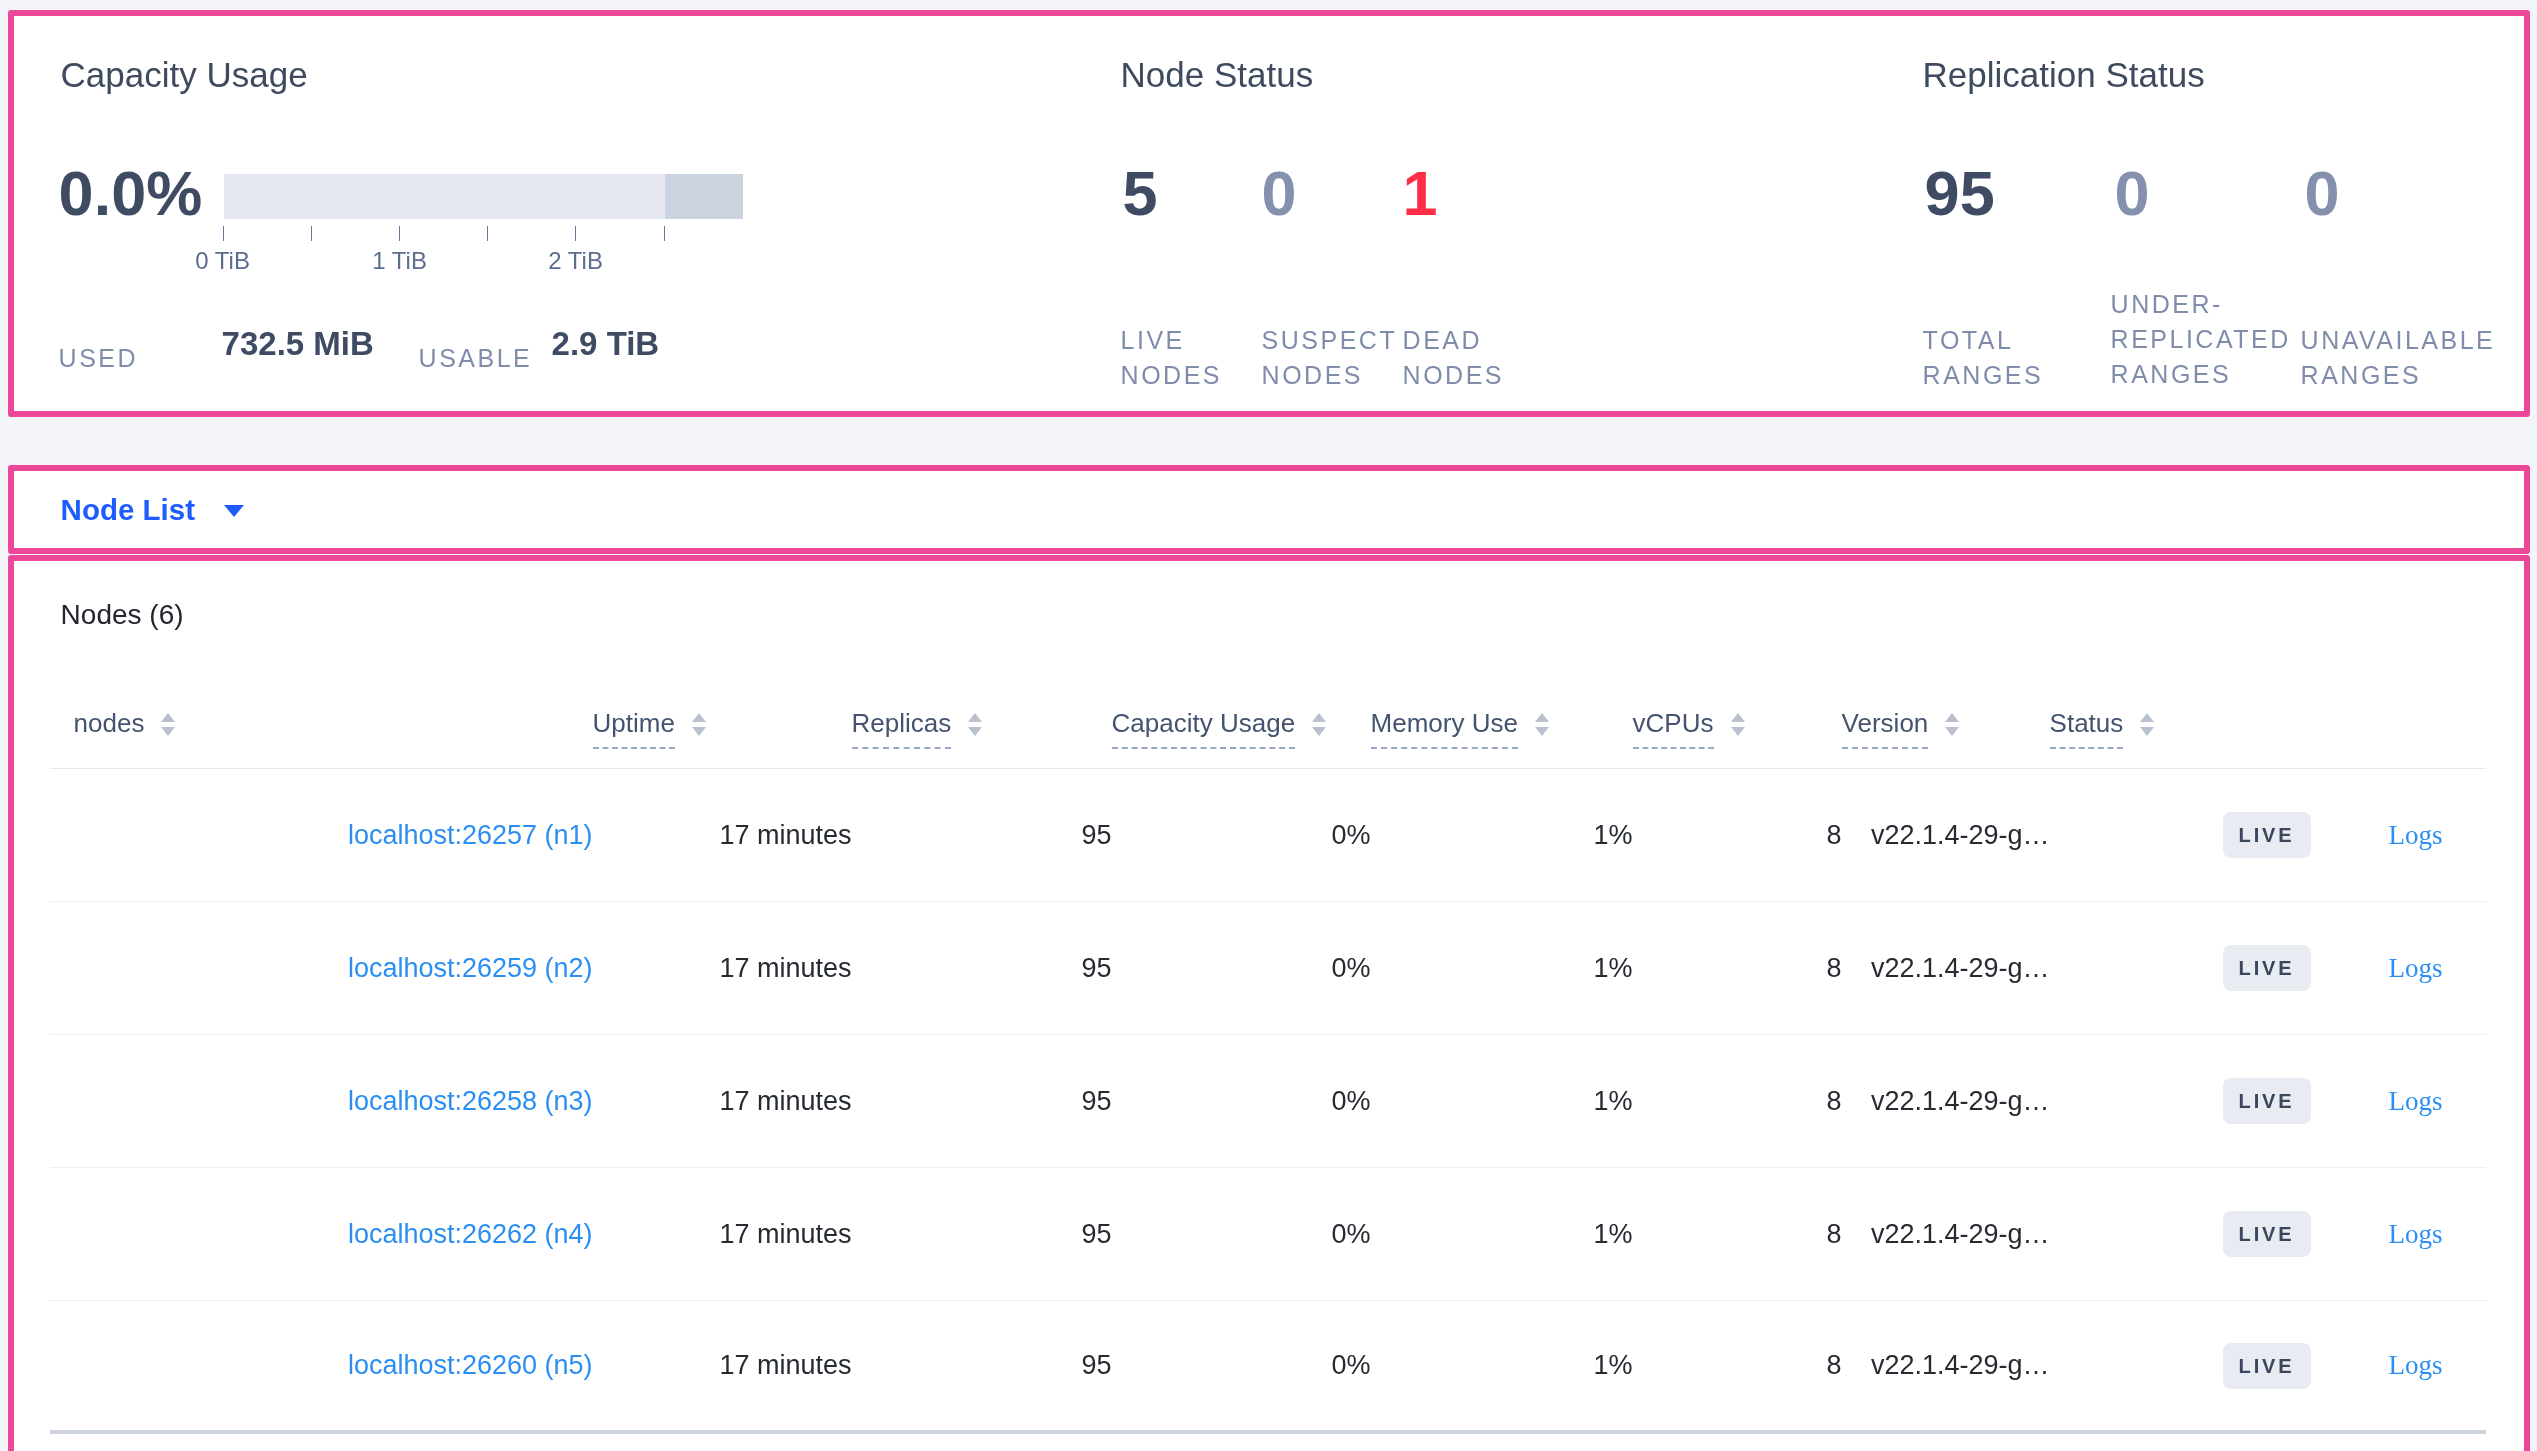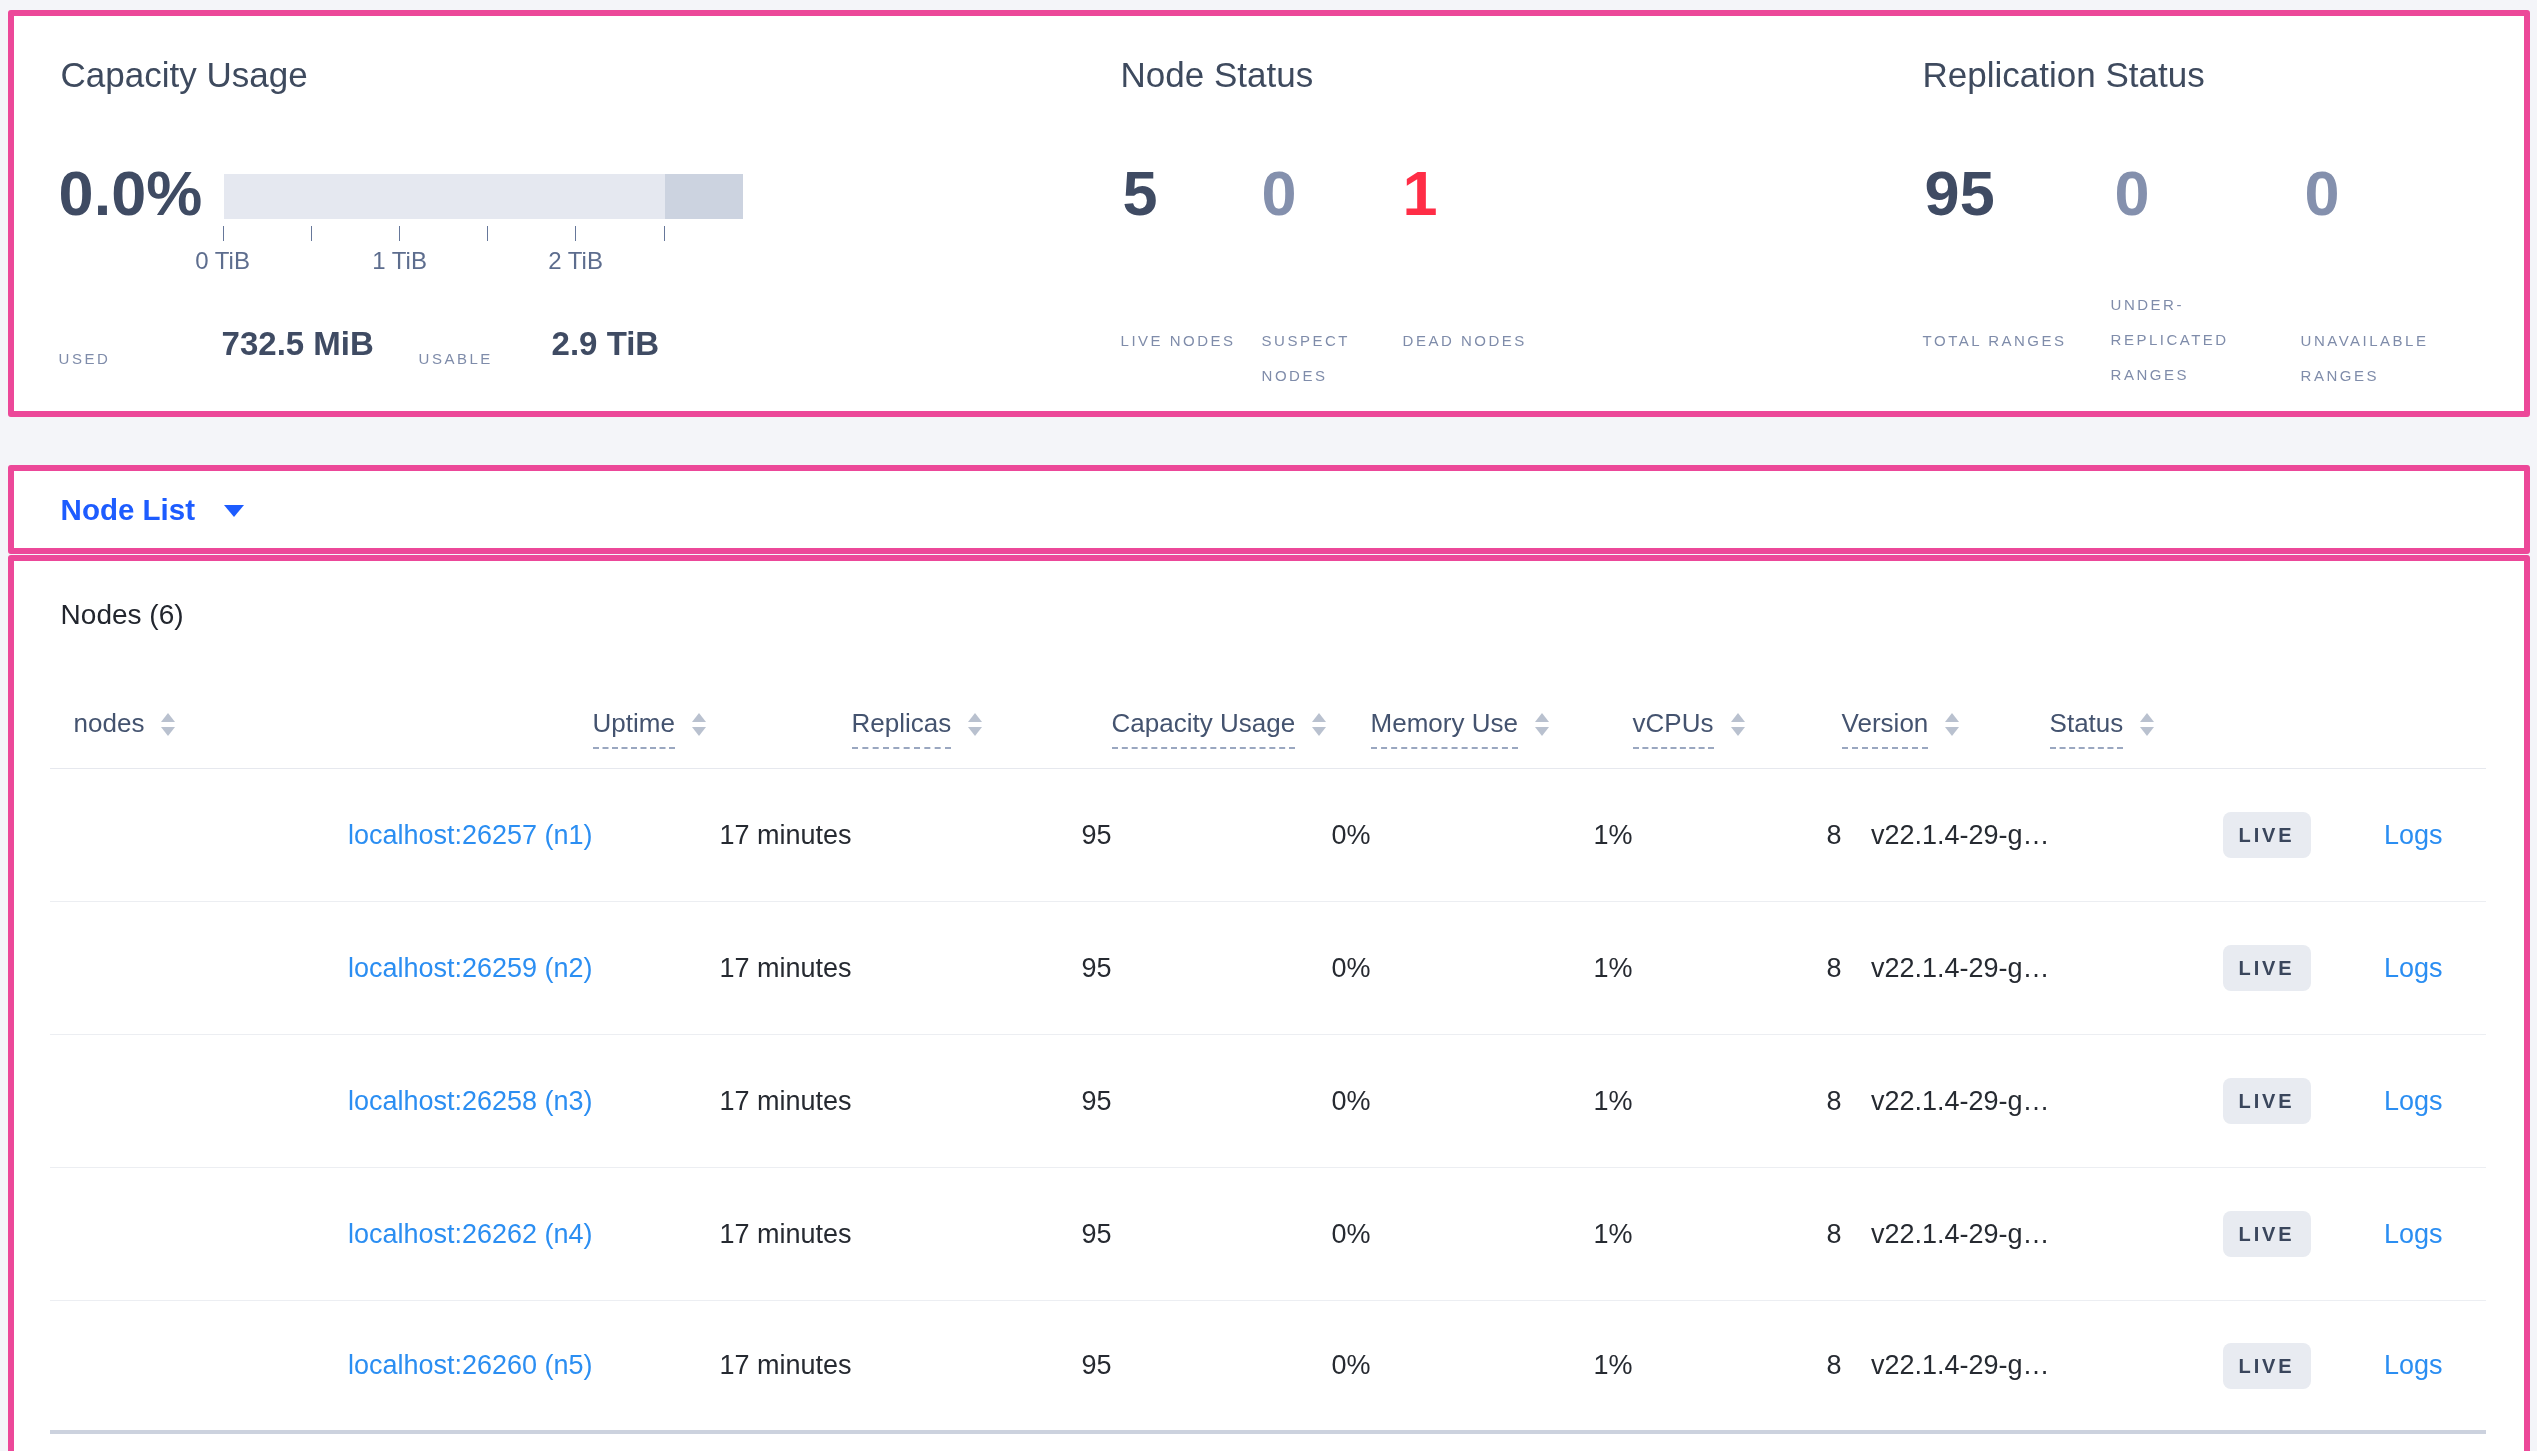--- a/index.html
+++ b/index.html
@@ -29,21 +29,21 @@
   .big-num {
     position: absolute; top: 141px;
     font-size: 63px; font-weight: 600; line-height: 72px;
     color: #3f4b63; white-space: nowrap;
   }
   .num-muted { color: #8490ad; }
   .num-danger { color: #ff2d46; }
 
   .stat-label {
     position: absolute;
-    font-size: 15px; font-weight: 500; letter-spacing: 2.5px;
+    font-size: 25px; font-weight: 500; letter-spacing: 2.5px;
     color: #7f8caa; line-height: 35px;
   }
 
   
   .cap-bar { position: absolute; left: 210px; top: 158px; width: 519px; height: 45px; font-size: 0; }
   .cap-bar-light { display: inline-block; width: 441px; height: 45px; background: #e5e8f0; }
   .cap-bar-dark  { display: inline-block; width: 78px;  height: 45px; background: #ccd3e0; }
   .cap-tick { position: absolute; top: 210px; width: 1.9px; height: 15.2px; background: #66779a; }
   .cap-tick-label {
     position: absolute; top: 231px; width: 114px;
@@ -107,21 +107,21 @@
     width: 0; height: 0;
     border-left: 7.6px solid transparent; border-right: 7.6px solid transparent;
     border-top: 9.5px solid #b9c1cf;
   }
 
   .trow { height: 133px; border-bottom: 1.9px solid #eceef2; }
   .trow:last-child { border-bottom: 4.8px solid #ccd2de; }
   .td { font-size: 27px; color: #262a31; white-space: nowrap; text-align: right; }
   .td-node { padding-left: 24px; }
   .link { color: #2b8ef2; text-decoration: none; cursor: pointer; }
-  .td-logs { padding-right: 43px; }
+  .td-logs { padding-right: 43px; font-family: Liberation Serif, serif; }
 
   .badge-live {
     display: inline-block;
     height: 46px; line-height: 46px; padding: 0 16px;
     background: #e8ebf1; border-radius: 8px;
     font-size: 20px; font-weight: 600; letter-spacing: 2.9px; color: #3a465c;
   }
 </style>
 </head>
 <body>

